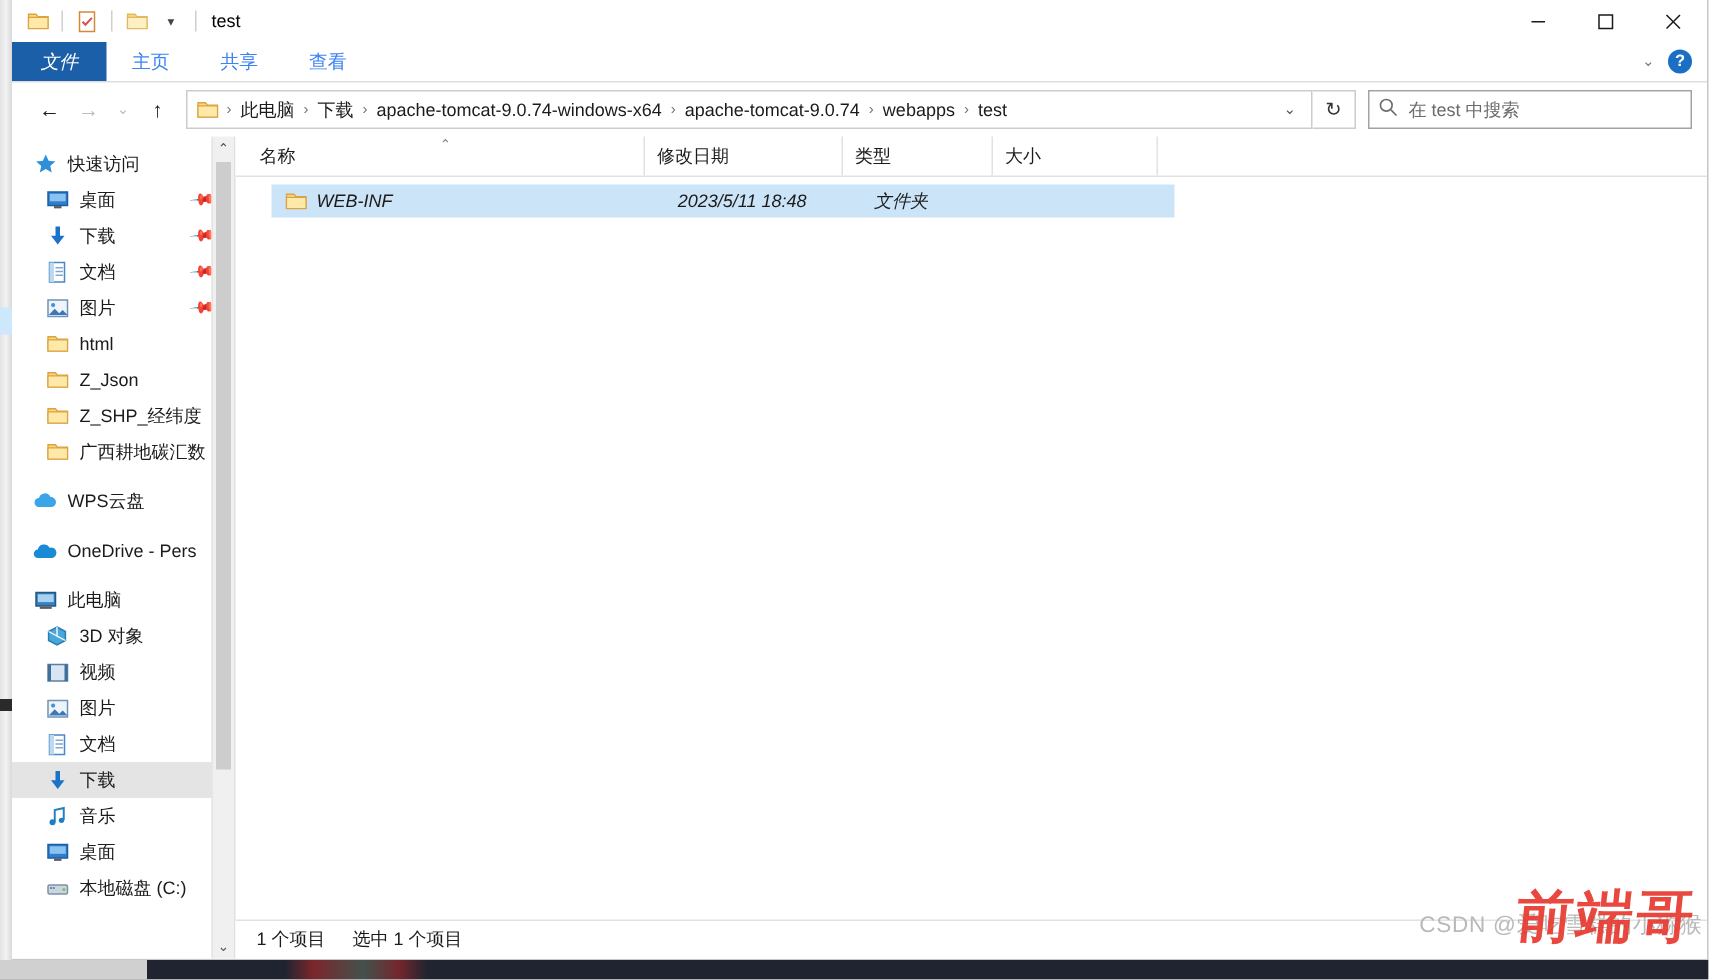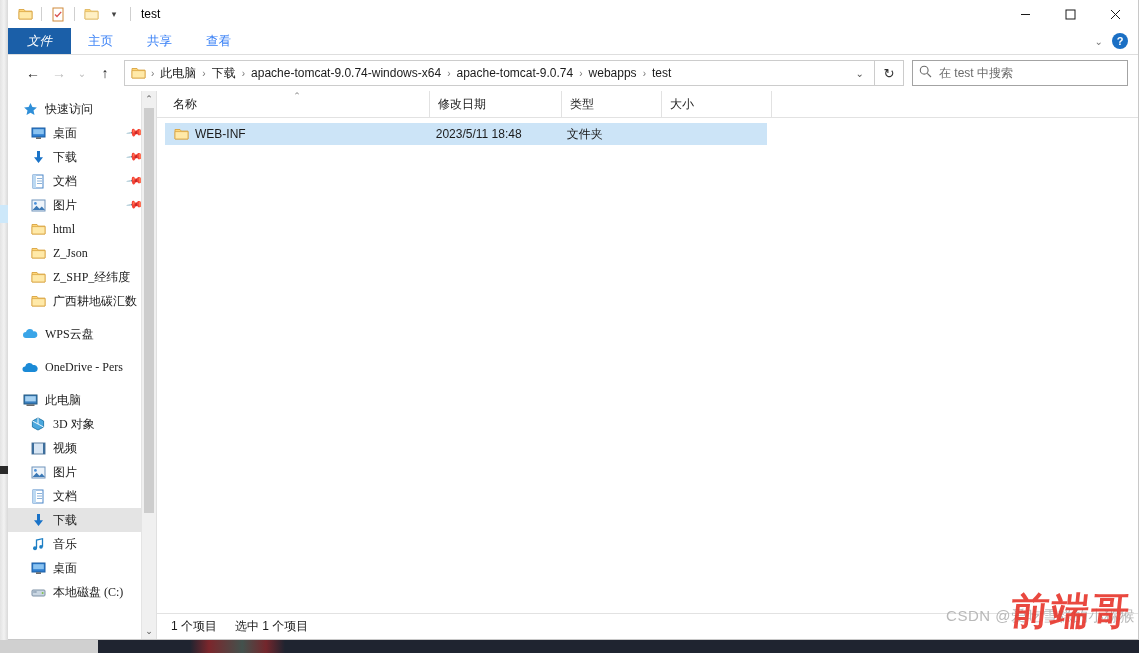--- a/index.html
+++ b/index.html
@@ -269,21 +269,21 @@
     gap: 7px;
     font-size: 12px;
     color: #1b1b1b;
     white-space: nowrap;
     cursor: default;
     position: relative;
   }
   .nav-item.indent1 { }
   .nav-item.root { padding-left: 14px; font-weight: normal; }
   .nav-item.selected { background:#e4e4e4; }
-  .nav-item .ni-label { overflow: hidden; font-family: Liberation Serif, serif; }
+  .nav-item .ni-label { overflow: hidden; }
   .nav-icon {
     width: 16px; height: 16px;
     flex: none;
     display: flex; align-items: center; justify-content: center;
   }
   .pin {
     position: absolute;
     right: 14px;
     color: #9a9a9a;
     font-size: 11px;
@@ -355,23 +355,24 @@
     top: 1px;
     transform: translateX(-50%);
     color: #888;
     font-size: 9px;
     line-height: 9px;
   }
 
   #file-list {
     flex: 1;
     padding-top: 5px;
-    padding-left: 8px;
+    padding-left: 24px;
     position: relative;
     overflow: hidden;
+    font-style: italic;
   }
   .file-row {
     height: 22px;
     display: flex;
     align-items: center;
     width: 602px;
     background: #cce4f7;
     cursor: default;
   }
   .file-row .cell {

